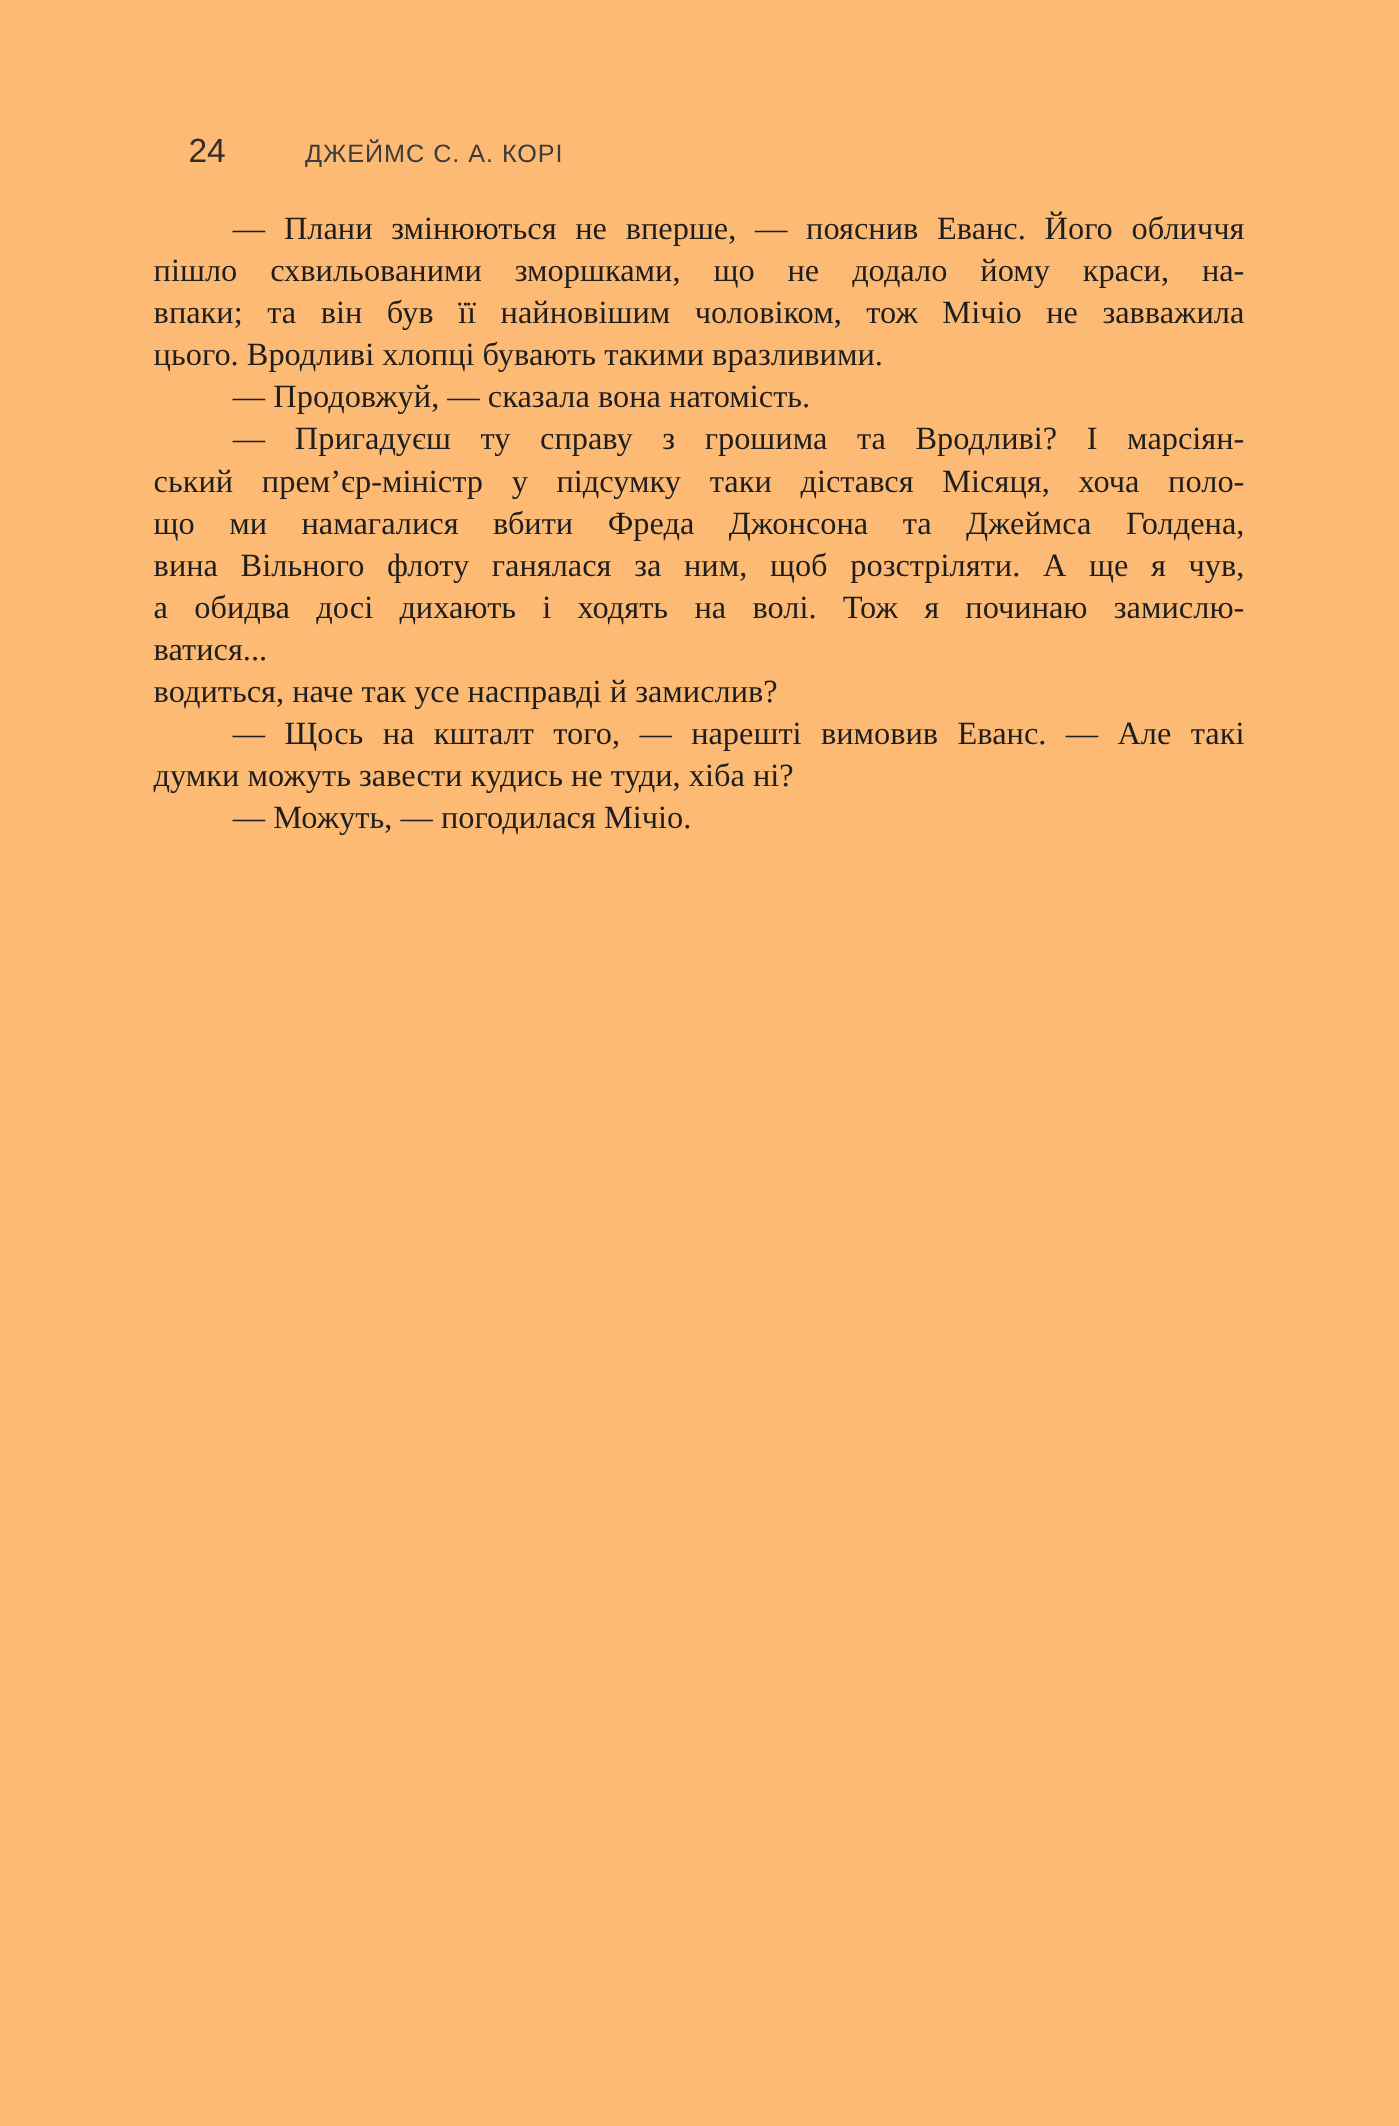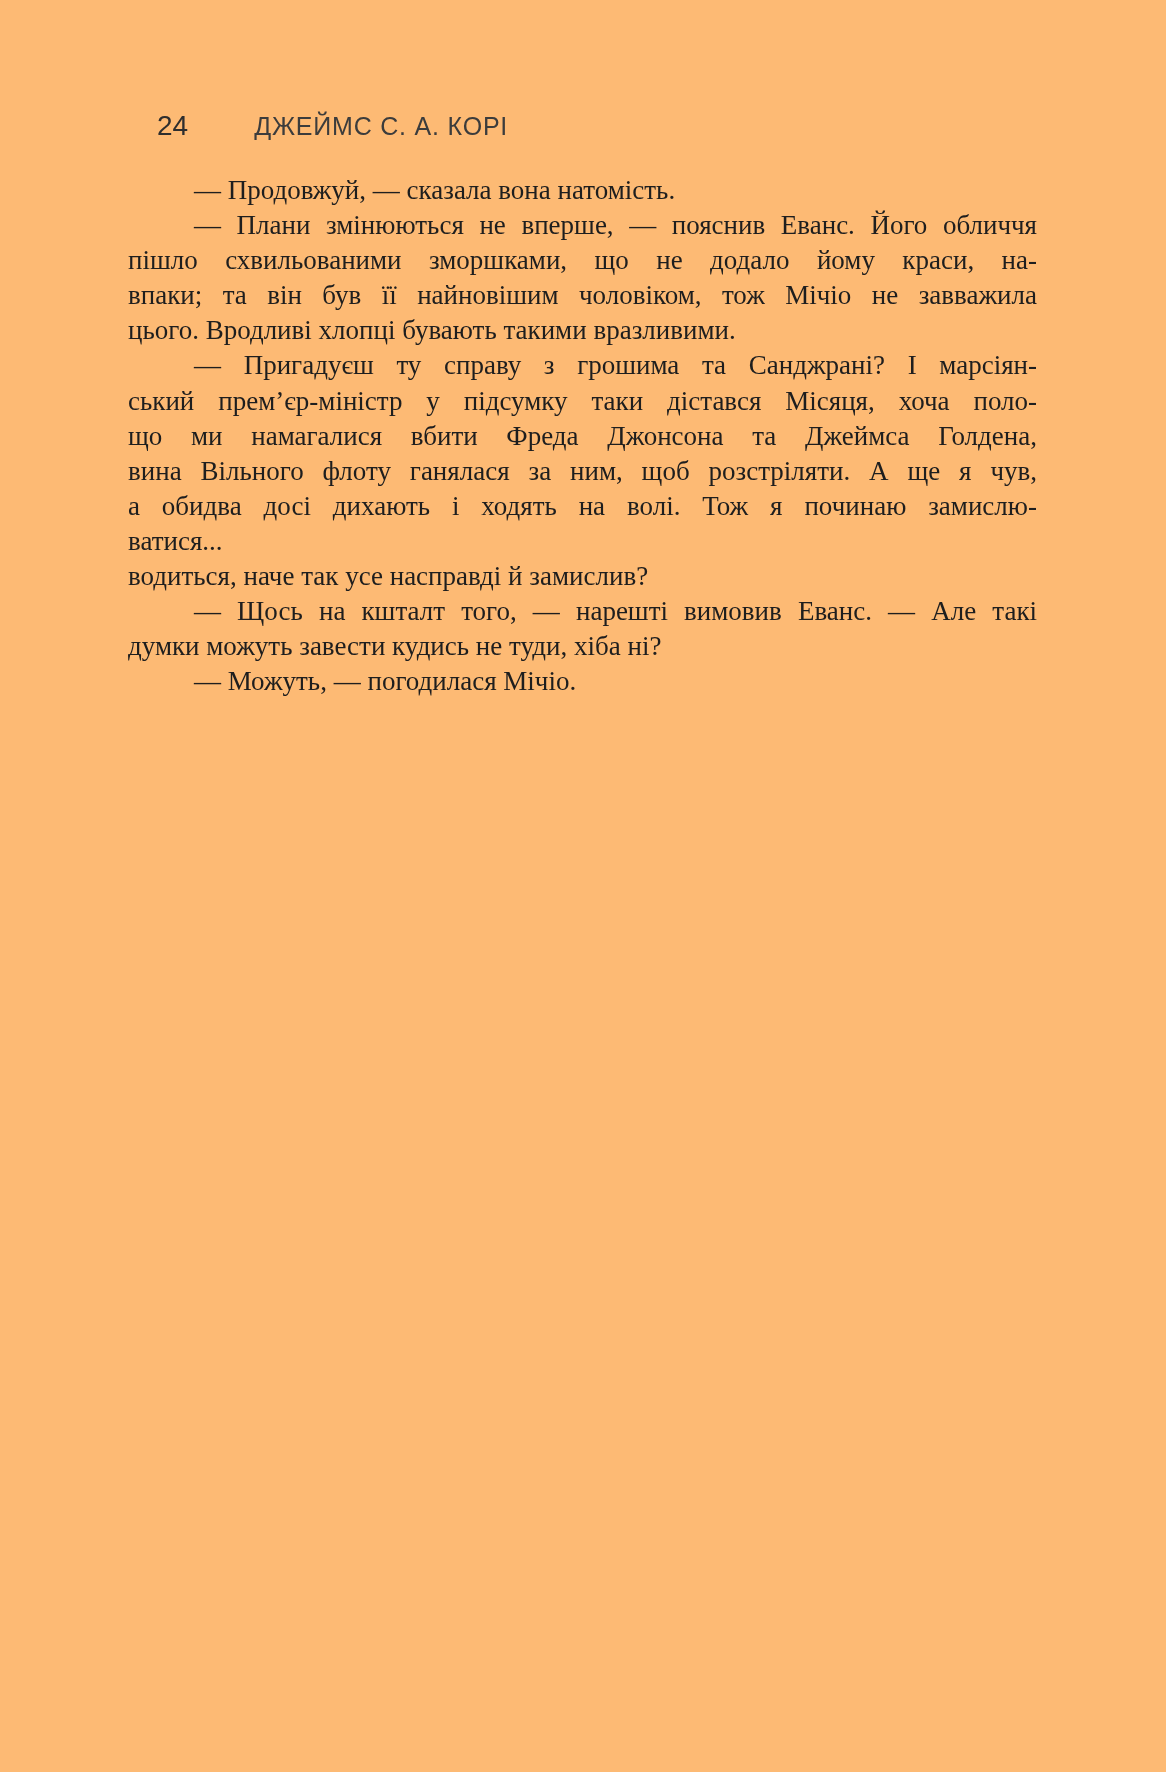--- a/index.html
+++ b/index.html
@@ -24,21 +24,21 @@
     color: #3a3a3a;
   }
   .page-number {
     font-family: "Liberation Sans", sans-serif;
     font-size: 28px;
     line-height: 1;
     color: #2e2e2e;
   }
   .running-title {
     font-family: "Liberation Sans", sans-serif;
-    font-size: 25px;
+    font-size: 21px;
     line-height: 1;
     letter-spacing: 0.8px;
     color: #3c3c3c;
     margin-left: 66px;
   }
   .text-block {
     position: absolute;
     top: 173px;
     left: 128px;
     width: 909px;
@@ -68,30 +68,30 @@
 <body>
 
 <div class="page">
   <header class="running-head">
     <span class="page-number">24</span>
     <span class="running-title">ДЖЕЙМС С. А. КОРІ</span>
   </header>
 
   <main class="text-block" id="text-block">
       <p class="paragraph">
-        <span class="line first last">— Продовжуй, — сказала вона натомість.</span>
-      </p>
-      <p class="paragraph">
         <span class="line first">— Плани змінюються не вперше, — пояснив Еванс. Його обличчя</span>
         <span class="line">пішло схвильованими зморшками, що не додало йому краси, на-</span>
         <span class="line">впаки; та він був її найновішим чоловіком, тож Мічіо не завважила</span>
         <span class="line last">цього. Вродливі хлопці бувають такими вразливими.</span>
       </p>
       <p class="paragraph">
-        <span class="line first">— Пригадуєш ту справу з грошима та Санджрані? І марсіян-</span>
+        <span class="line first last">— Продовжуй, — сказала вона натомість.</span>
+      </p>
+      <p class="paragraph">
+        <span class="line first">— Пригадуєш ту справу з грошима та Вродливі? І марсіян-</span>
         <span class="line">ський прем’єр-міністр у підсумку таки дістався Місяця, хоча поло-</span>
         <span class="line">що ми намагалися вбити Фреда Джонсона та Джеймса Голдена,</span>
         <span class="line">вина Вільного флоту ганялася за ним, щоб розстріляти. А ще я чув,</span>
         <span class="line">а обидва досі дихають і ходять на волі. Тож я починаю замислю-</span>
         <span class="line last">ватися...</span>
       </p>
       <p class="paragraph">
         <span class="line last">водиться, наче так усе насправді й замислив?</span>
       </p>
       <p class="paragraph">

